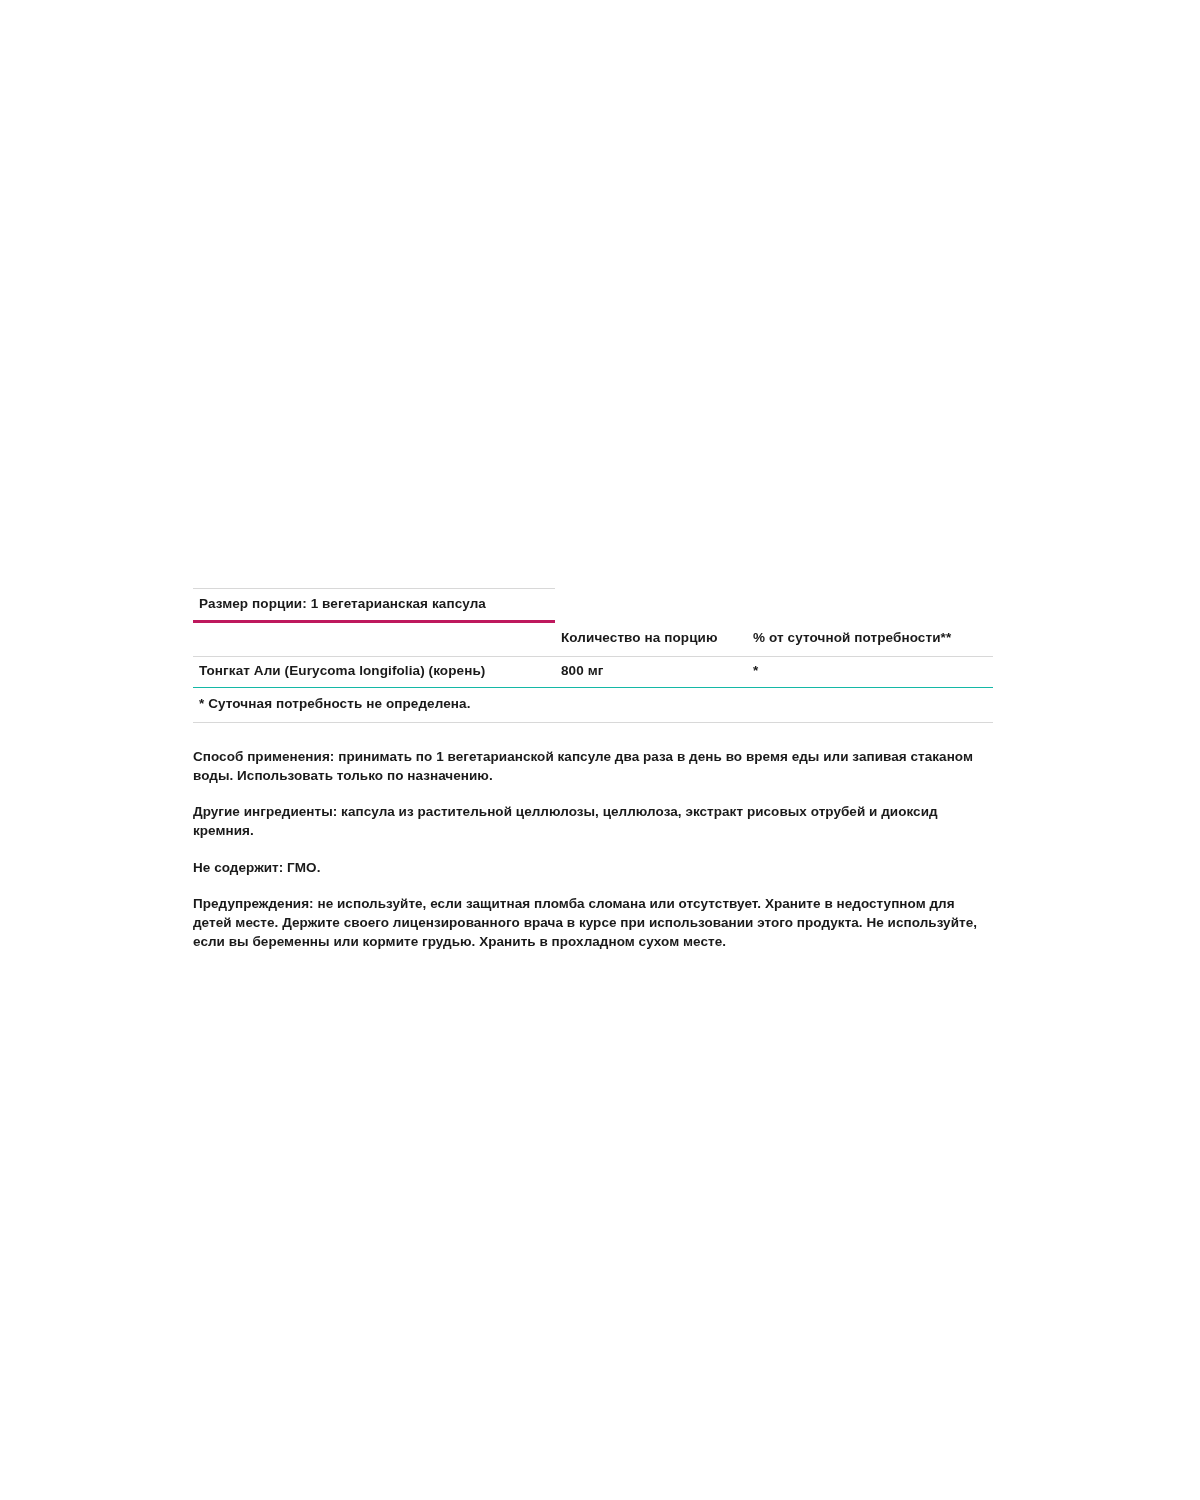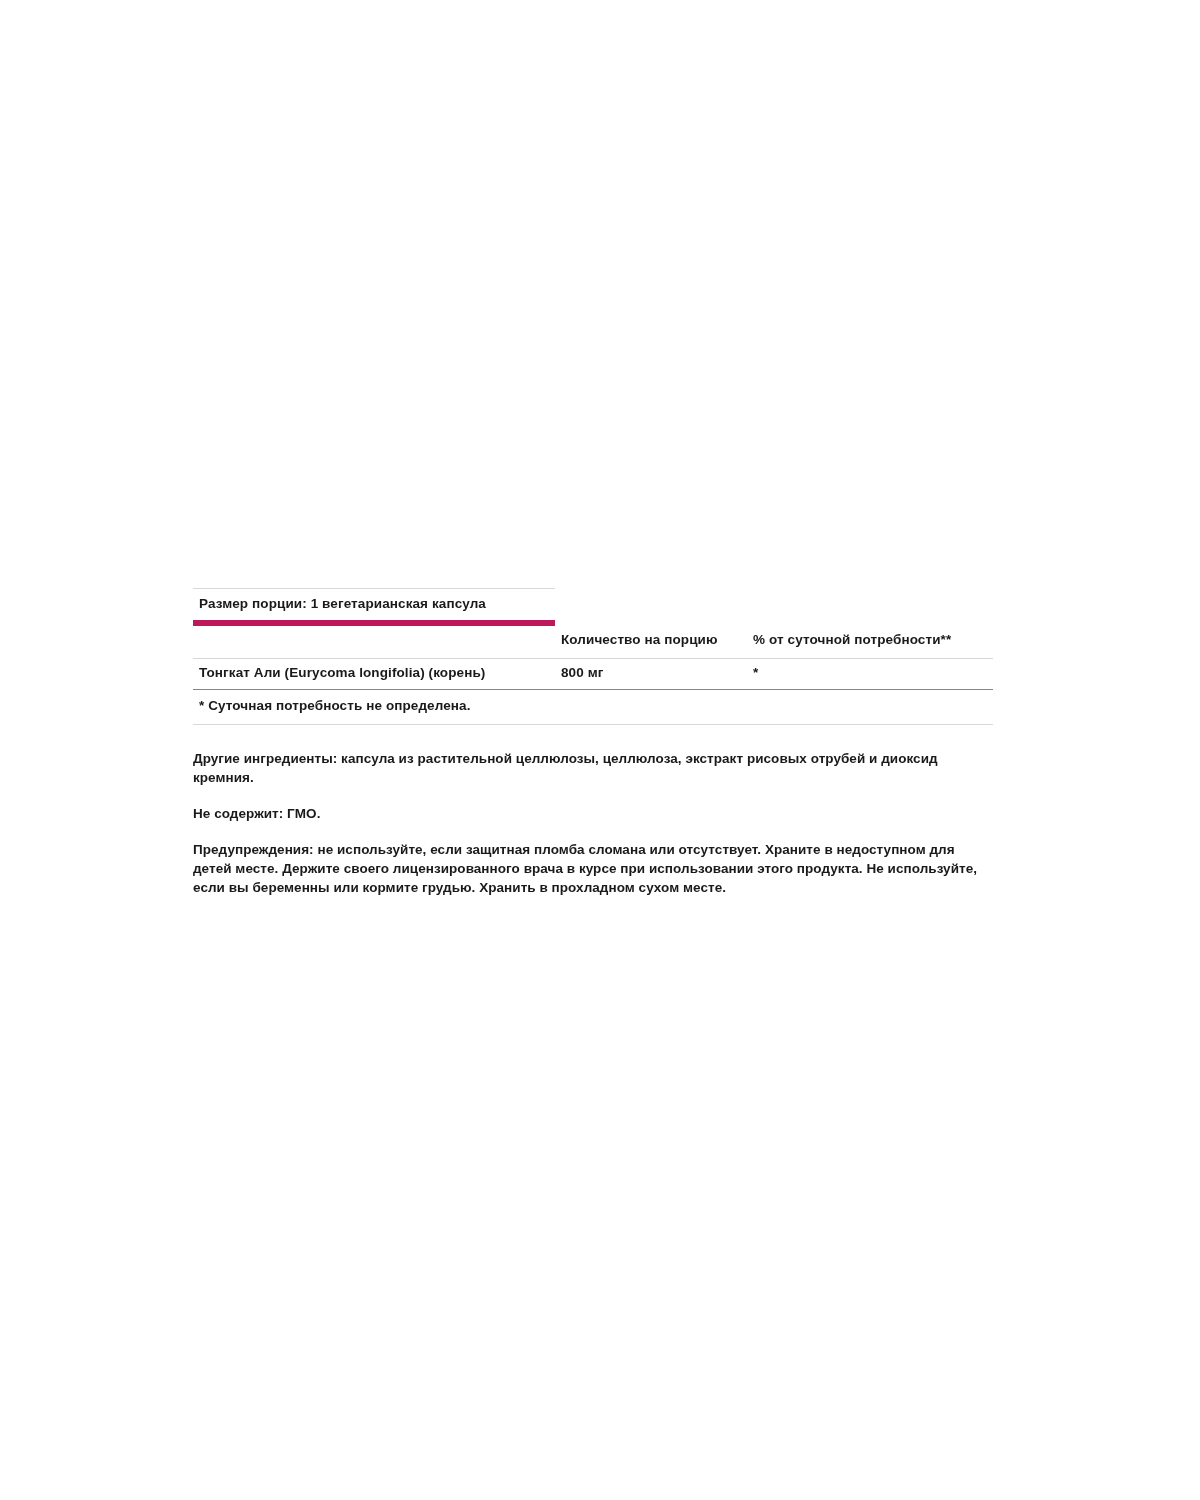--- a/index.html
+++ b/index.html
@@ -24,21 +24,21 @@
   table.facts {
     border-collapse: collapse;
     width: 100%;
     table-layout: fixed;
   }
   table.facts td {
     padding: 0;
     vertical-align: top;
   }
   .rule-row td {
-    border-bottom: 6px solid #be185d;
+    border-bottom: 3px solid #be185d;
   }
   .cell-pad {
     padding: 6px 0 7px 6px;
     font-size: 13.5px;
     font-weight: bold;
     line-height: 1.25;
     letter-spacing: 0.1px;
   }
   .serving-size-row .cell-pad {
     padding-top: 7px;
@@ -128,18 +128,19 @@
       </tr>
       <tr class="footnote-row">
         <td colspan="3">
           <div class="cell-pad">* Суточная  потребность не определена.</div>
         </td>
       </tr>
     </tbody>
   </table>
 
   <div class="body-text first">
+    <p>Способ применения: принимать по 1 вегетарианской капсуле два раза в день во время еды или запивая стаканом воды. Использовать только по назначению.</p>
     <p>Другие ингредиенты: капсула из растительной целлюлозы, целлюлоза, экстракт рисовых отрубей и диоксид кремния.</p>
     <p>Не содержит: ГМО.</p>
     <p>Предупреждения: не используйте, если защитная пломба сломана или отсутствует. Храните в недоступном для детей месте. Держите своего лицензированного врача в курсе при использовании этого продукта. Не используйте, если вы беременны или кормите грудью. Хранить в прохладном сухом месте.</p>
   </div>
 
 </div>
 
 </body></html>

